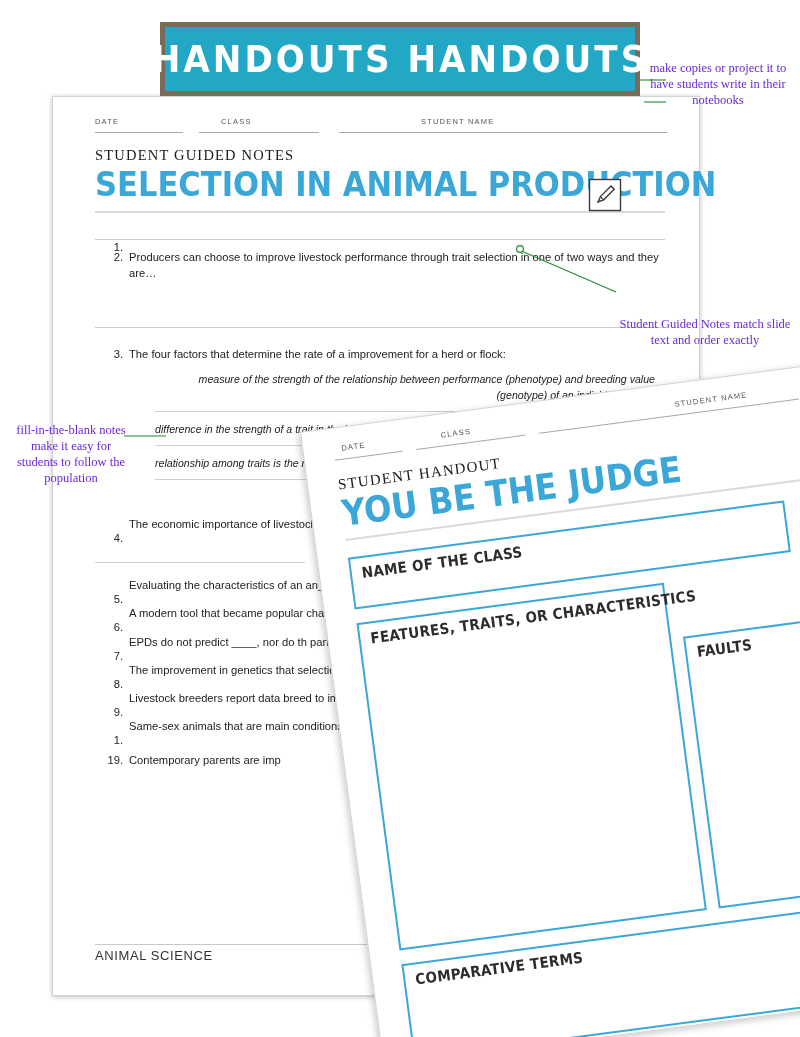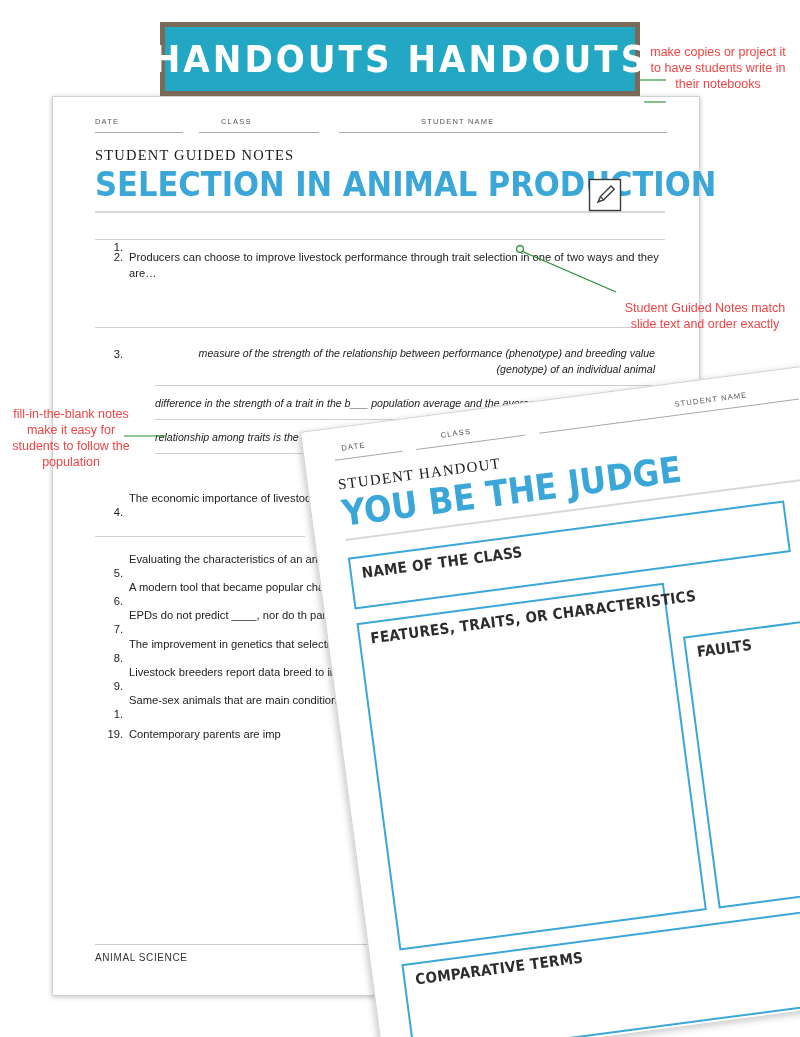--- a/index.html
+++ b/index.html
@@ -35,26 +35,27 @@
     font-family: "DejaVu Sans Condensed", "Liberation Sans", sans-serif;
     font-size: 38px;
     font-weight: bold;
     letter-spacing: 3px;
     white-space: nowrap;
   }
 
   
   .callout {
     position: absolute;
-    color: #ef4444;
+    color: #6d28d9;
     font-size: 12.5px;
     line-height: 1.28;
     text-align: center;
     z-index: 60;
-    font-family: Liberation Sans, sans-serif;
+    font-family: Liberation Serif, serif;
+    margin-top: 16px;
   }
   #callout-copies { left: 648px; top: 44px; width: 140px; }
   #callout-notes  { left: 612px; top: 300px; width: 186px; }
   #callout-blank  { left: 12px;  top: 406px; width: 118px; }
 
   
   .leader {
     position: absolute;
     z-index: 55;
     pointer-events: none;
@@ -165,21 +166,21 @@
     position: absolute;
     left: 42px;
     right: 34px;
     bottom: 50px;
     border-bottom: 1px solid #c9c9c9;
   }
   .footer-text {
     position: absolute;
     left: 42px;
     bottom: 32px;
-    font-size: 10px;
+    font-size: 13px;
     letter-spacing: 0.6px;
     color: #333;
   }
 
   
   .page2-wrap {
     position: absolute;
     left: 300px;
     top: 432px;
     width: 560px;
@@ -262,20 +263,21 @@
       <div class="q-rule"></div>
 
       <li>
         <span class="num">2.</span>
         <span>Producers can choose to improve livestock performance through trait selection in one of two ways and they are…</span>
       </li>
       <div class="q-rule" style="margin-top:46px;"></div>
 
       <li style="margin-top:18px;">
         <span class="num">3.</span>
+        <span>The four factors that determine the rate of a improvement for a herd or flock:</span>
       </li>
 
       <div class="sub-italic indent-r">measure of the strength of the relationship between performance (phenotype) and breeding value (genotype) of an individual animal</div>
       <div class="sub-rule"></div>
 
       <div class="sub-italic">difference in the strength of a trait in the b___ population average and the average ____ selected parents</div>
       <div class="sub-rule"></div>
 
       <div class="sub-italic">relationship among traits is the result of ____ trait tending to be either favorable or unf____</div>
       <div class="sub-rule" style="width:230px;"></div>

